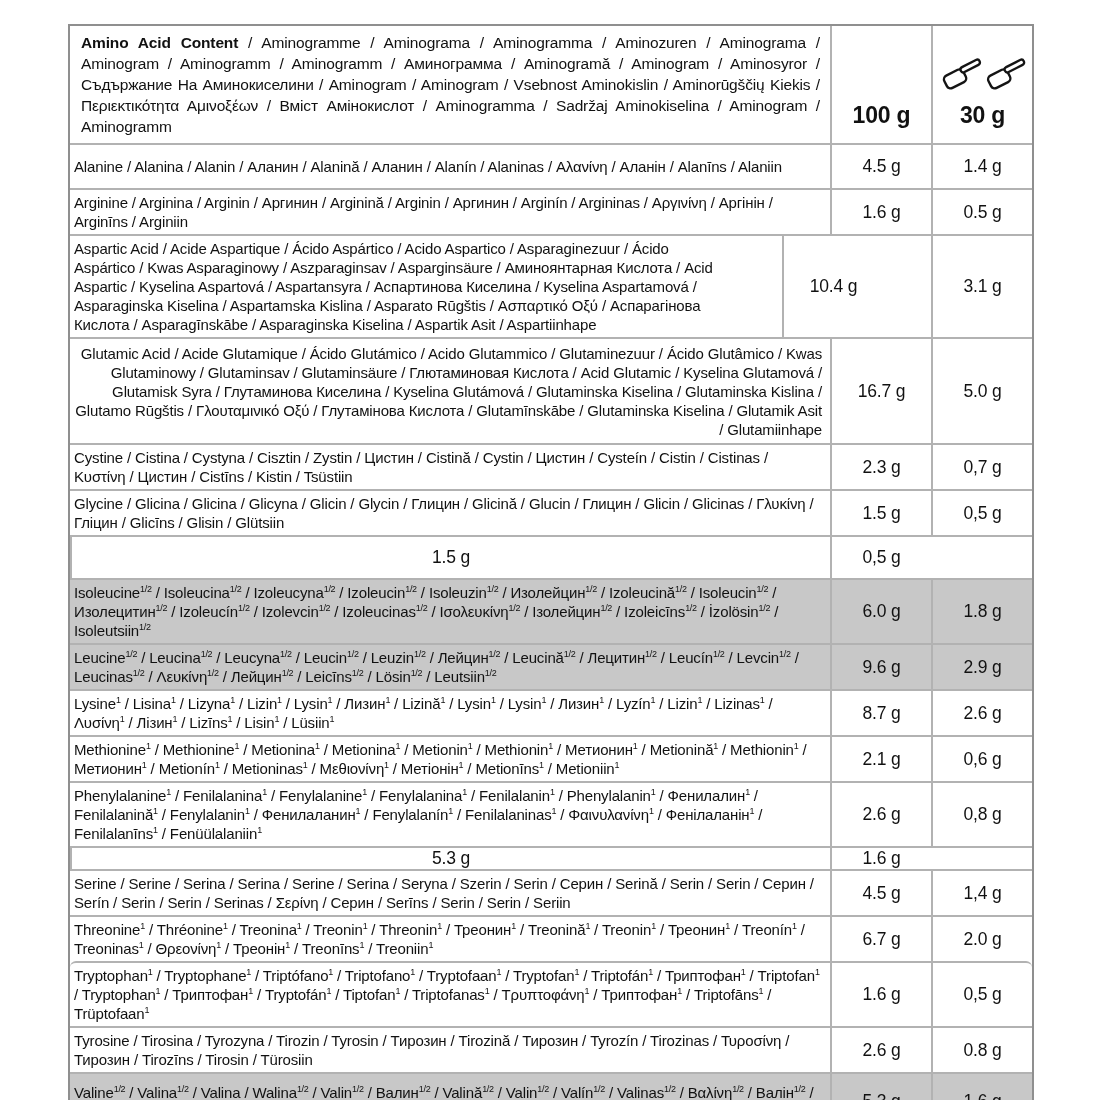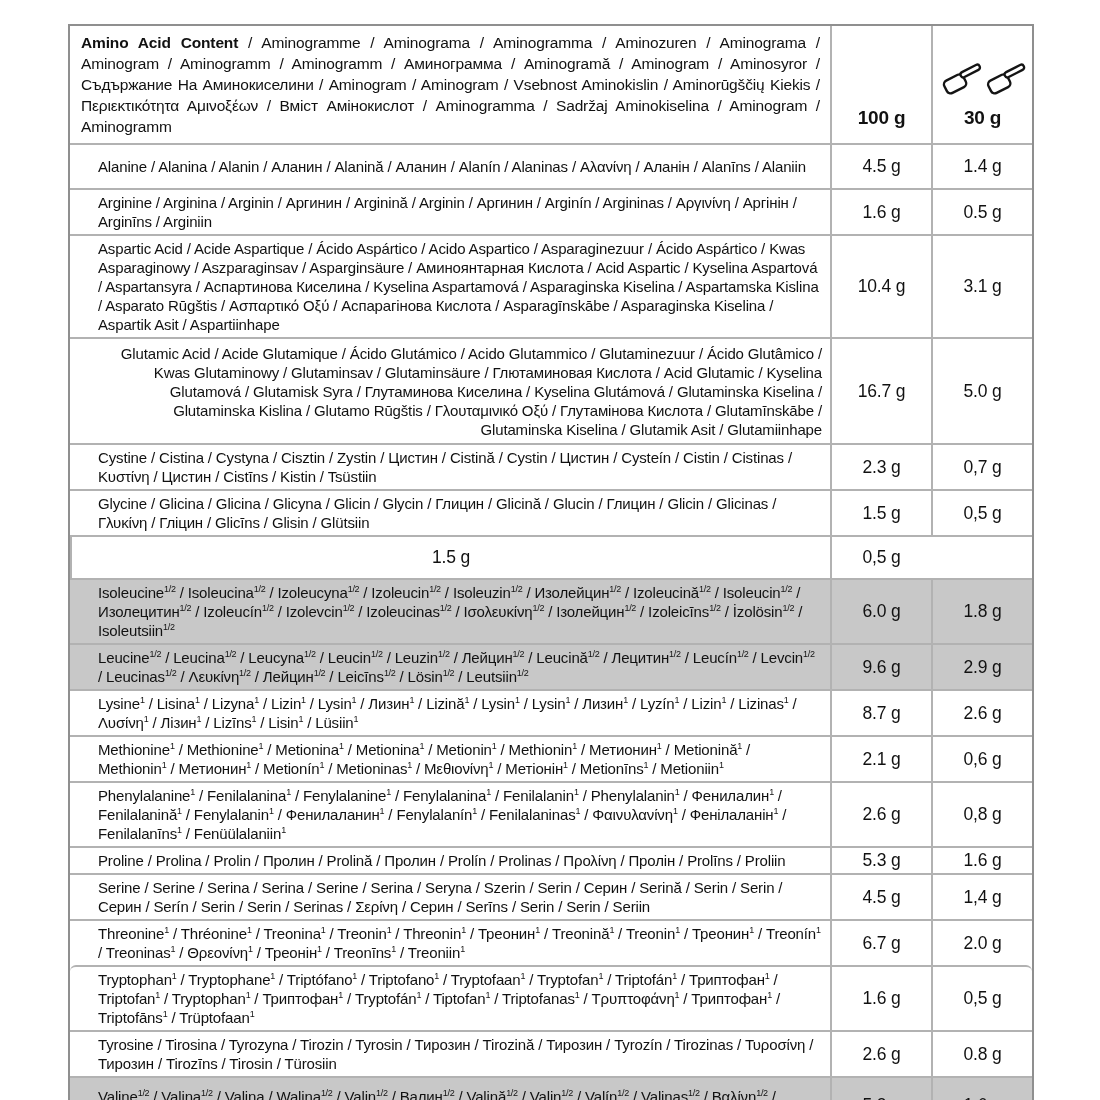--- a/index.html
+++ b/index.html
@@ -24,21 +24,21 @@
     box-sizing:border-box;
   }
   .row + .row, #rows .row:first-child{
     border-top:2px solid var(--border-light,#b2b2b2);
   }
   .row.shaded{ background:var(--shaded,#c8c8c8); }
 
   .cell{ box-sizing:border-box; }
   .name-cell{
     display:flex; align-items:center;
-    padding:3px 8px 3px 28px;
+    padding:3px 8px 3px 4px;
     font-size:15px; line-height:19px; letter-spacing:-0.15px;
   }
   .name-cell .txt{ display:block; }
   .name-cell sup{
     font-size:9px; line-height:0; vertical-align:super; letter-spacing:-0.3px;
   }
   .val-cell{
     display:flex; align-items:center; justify-content:center;
     border-left:2px solid var(--border-light,#b2b2b2);
     font-size:17.5px;
@@ -50,21 +50,21 @@
   .header .name-cell{
     font-size:15.5px; line-height:21px;
     padding:6px 10px 6px 11px;
     text-align:justify;
   }
   .header .name-cell .bold{ font-weight:bold; }
   .col-head{
     display:flex; flex-direction:column;
     justify-content:flex-end; align-items:center;
     padding-bottom:14px;
-    font-size:19px; font-weight:bold;
+    font-size:23px; font-weight:bold;
   }
   .scoops{ width:92px; height:50px; margin-bottom:5px; flex:0 0 auto; }
   .scoop-part{ fill:#fff; stroke:#141414; stroke-width:2.6; stroke-linejoin:round; }
 </style>
 </head>
 <body>
 
 <div class="sheet">
   <div class="tbl">
 
@@ -100,21 +100,21 @@
   </div>
 
   <div class="row" style="min-height: 43px;">
     <div class="cell name-cell">
             <span class="txt">Arginine / Arginina / Arginin / Аргинин / Arginină / Arginin / Аргинин / Arginín / Argininas / Αργινίνη / Аргінін / Arginīns / Arginiin</span>
           </div>
     <div class="cell val-cell">1.6 g</div>
     <div class="cell val-cell">0.5 g</div>
   </div>
 
-  <div class="row" style="min-height: 94px;">
+  <div class="row" style="min-height: 94px; gap: 48px;">
     <div class="cell name-cell">
             <span class="txt">Aspartic Acid / Acide Aspartique / Ácido Aspártico / Acido Aspartico / Asparaginezuur / Ácido Aspártico / Kwas Asparaginowy / Aszparaginsav / Asparginsäure / Аминоянтарная Кислота / Acid Aspartic / Kyselina Aspartová / Aspartansyra / Аспартинова Киселина / Kyselina Aspartamová / Asparaginska Kiselina / Aspartamska Kislina / Asparato Rūgštis / Ασπαρτικό Οξύ / Аспарагінова Кислота / Asparagīnskābe / Asparaginska Kiselina / Aspartik Asit / Aspartiinhape</span>
           </div>
     <div class="cell val-cell">10.4 g</div>
     <div class="cell val-cell">3.1 g</div>
   </div>
 
   <div class="row" style="min-height: 106px; text-align: right;">
     <div class="cell name-cell">
             <span class="txt">Glutamic Acid / Acide Glutamique / Ácido Glutámico / Acido Glutammico / Glutaminezuur / Ácido Glutâmico / Kwas Glutaminowy / Glutaminsav / Glutaminsäure / Глютаминовая Кислота / Acid Glutamic / Kyselina Glutamová / Glutamisk Syra / Глутаминова Киселина / Kyselina Glutámová / Glutaminska Kiselina / Glutaminska Kislina / Glutamo Rūgštis / Γλουταμινικό Οξύ / Глутамінова Кислота / Glutamīnskābe / Glutaminska Kiselina / Glutamik Asit / Glutamiinhape</span>
@@ -178,23 +178,20 @@
 
   <div class="row" style="min-height: 62px;">
     <div class="cell name-cell">
             <span class="txt">Phenylalanine<sup>1</sup> / Fenilalanina<sup>1</sup> / Fenylalanine<sup>1</sup> / Fenylalanina<sup>1</sup> / Fenilalanin<sup>1</sup> / Phenylalanin<sup>1</sup> / Фенилалин<sup>1</sup> / Fenilalanină<sup>1</sup> / Fenylalanin<sup>1</sup> / Фенилаланин<sup>1</sup> / Fenylalanín<sup>1</sup> / Fenilalaninas<sup>1</sup> / Φαινυλανίνη<sup>1</sup> / Фенілаланін<sup>1</sup> / Fenilalanīns<sup>1</sup> / Fenüülalaniin<sup>1</sup></span>
           </div>
     <div class="cell val-cell">2.6 g</div>
     <div class="cell val-cell">0,8 g</div>
   </div>
 
   <div class="row" style="min-height: 23px;">
-    <div class="cell name-cell">
-            <span class="txt">Proline / Prolina / Prolin / Пролин / Prolină / Пролин / Prolín / Prolinas / Προλίνη / Пролін / Prolīns / Proliin</span>
-          </div>
     <div class="cell val-cell">5.3 g</div>
     <div class="cell val-cell">1.6 g</div>
   </div>
 
   <div class="row" style="min-height: 43px;">
     <div class="cell name-cell">
             <span class="txt">Serine / Serine / Serina / Serina / Serine / Serina / Seryna / Szerin / Serin / Серин / Serină / Serin / Serin / Серин / Serín / Serin / Serin / Serinas / Σερίνη / Серин / Serīns / Serin / Serin / Seriin</span>
           </div>
     <div class="cell val-cell">4.5 g</div>
     <div class="cell val-cell">1,4 g</div>

